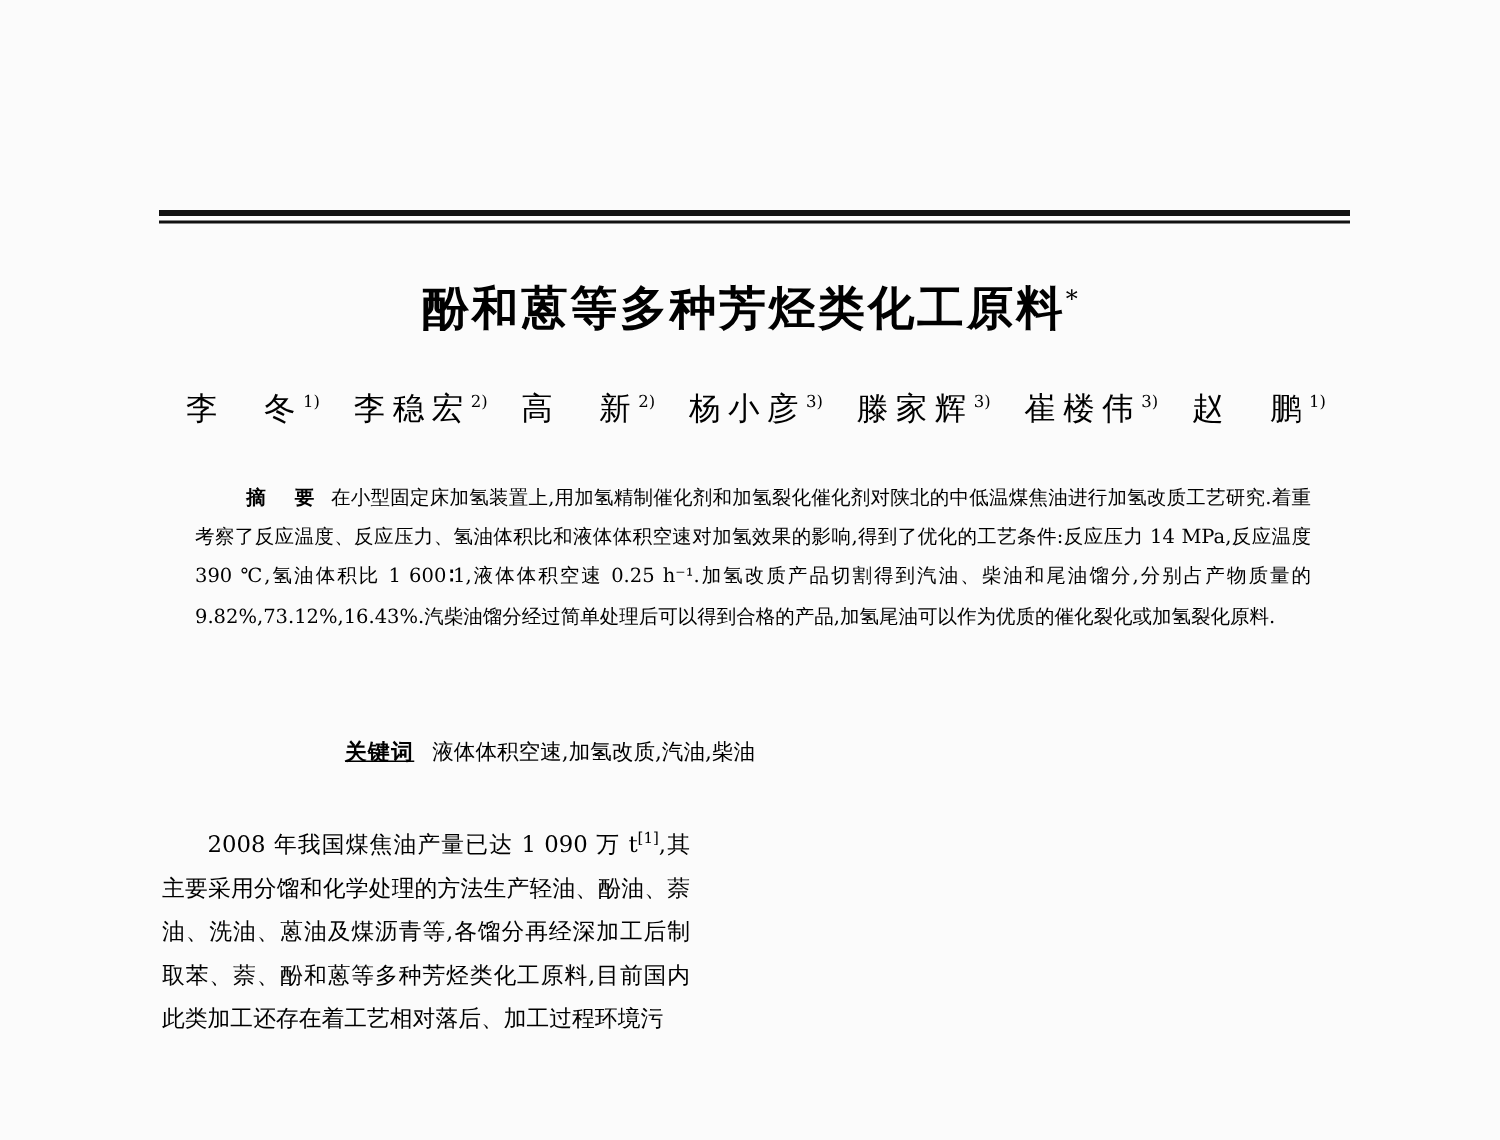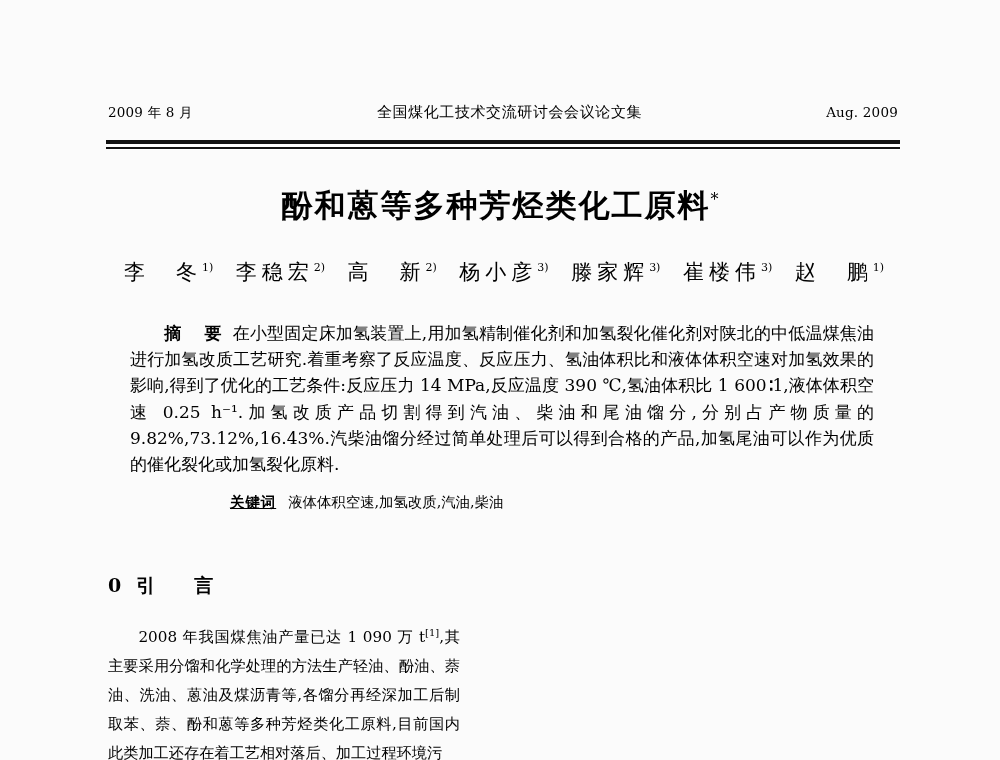--- a/index.html
+++ b/index.html
@@ -111,21 +111,21 @@
     vertical-align: super;
     letter-spacing: 0;
   }
 
   
   .abstract {
     position: absolute;
     left: 52px;
     top: 320px;
     width: 744px;
-    font-size: 17px;
+    font-size: 13px;
     line-height: 26.2px;
     text-align: justify;
     text-justify: inter-ideograph;
   }
   .abstract .lead {
     font-weight: bold;
     letter-spacing: 3px;
     margin-right: 8px;
   }
   .abstract .indent {
@@ -189,25 +189,20 @@
     margin: 30px 0 0 0;
   }
   .sec-head-1 .num { margin-right: 18px; }
 </style>
 </head>
 <body>
 
 <div class="page">
   <div class="sheet">
 
-    <div class="runhead">
-      <span class="left">2009 年 8 月</span>
-      <span class="center">全国煤化工技术交流研讨会会议论文集</span>
-      <span class="right">Aug. 2009</span>
-    </div>
     <div class="rule-thick"></div>
     <div class="rule-thin"></div>
 
     <div class="title">
       <span>酚和蒽等多种芳烃类化工原料</span><span class="star">*</span>
     </div>
 
     <div class="authors">
       <span class="author"><span class="nm">李　冬</span><sup>1)</sup></span>
       <span class="author"><span class="nm">李稳宏</span><sup>2)</sup></span>
@@ -220,23 +215,20 @@
 
     <div class="abstract">
       <span class="indent"></span><span class="lead">摘　要</span><span>在小型固定床加氢装置上,用加氢精制催化剂和加氢裂化催化剂对陕北的中低温煤焦油进行加氢改质工艺研究.着重考察了反应温度、反应压力、氢油体积比和液体体积空速对加氢效果的影响,得到了优化的工艺条件:反应压力 14 MPa,反应温度 390 ℃,氢油体积比 1 600∶1,液体体积空速 0.25 h⁻¹.加氢改质产品切割得到汽油、柴油和尾油馏分,分别占产物质量的 9.82%,73.12%,16.43%.汽柴油馏分经过简单处理后可以得到合格的产品,加氢尾油可以作为优质的催化裂化或加氢裂化原料.</span>
     </div>
 
     <div class="keywords">
       <span class="lead">关键词</span><span>液体体积空速,加氢改质,汽油,柴油</span>
     </div>
 
     <div class="col col-left">
-      <div class="sec-head">
-        <span class="num">0</span><span class="gap">引　言</span>
-      </div>
       <p class="para"><span>2008 年我国煤焦油产量已达 1 090 万 t</span><sup class="ref">[1]</sup><span>,其主要采用分馏和化学处理的方法生产轻油、酚油、萘油、洗油、蒽油及煤沥青等,各馏分再经深加工后制取苯、萘、酚和蒽等多种芳烃类化工原料,目前国内此类加工还存在着工艺相对落后、加工过程环境污</span></p>
     </div>
 
     <div class="col col-right">
     </div>
 
   </div>
 </div>
 
 </body></html>

